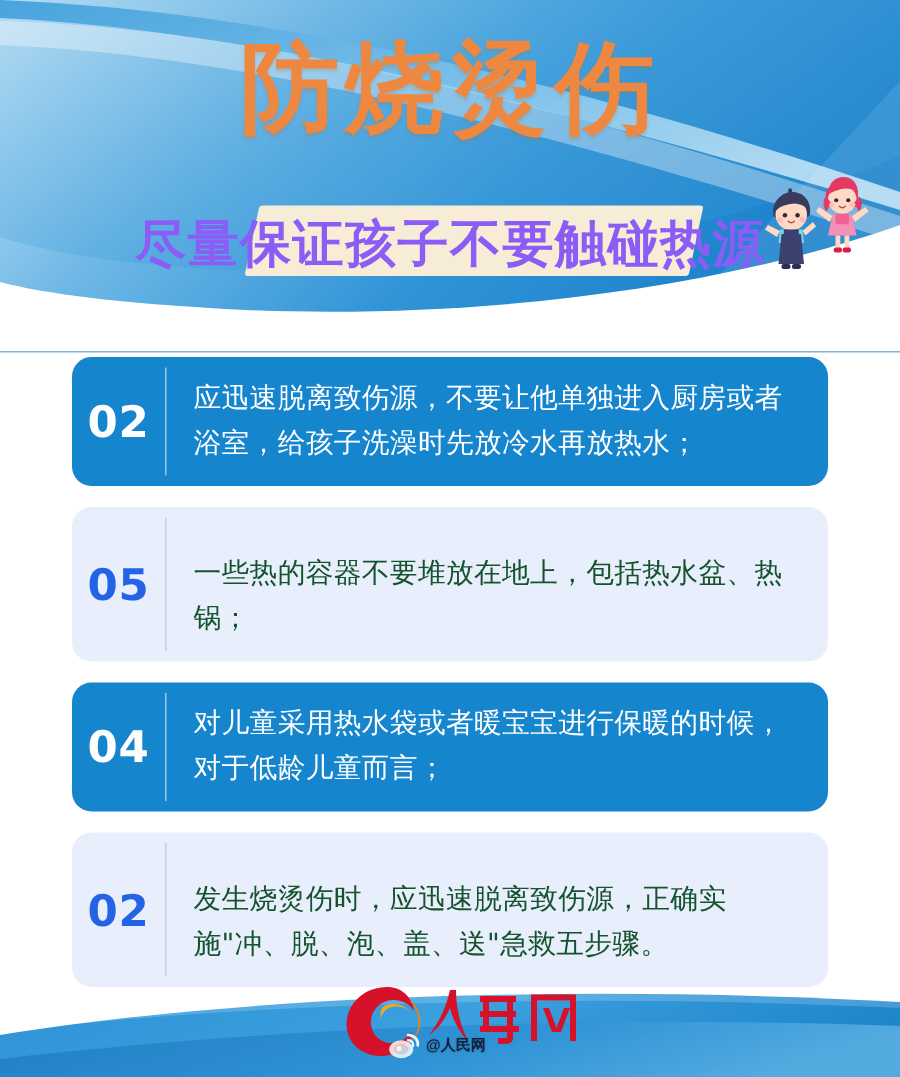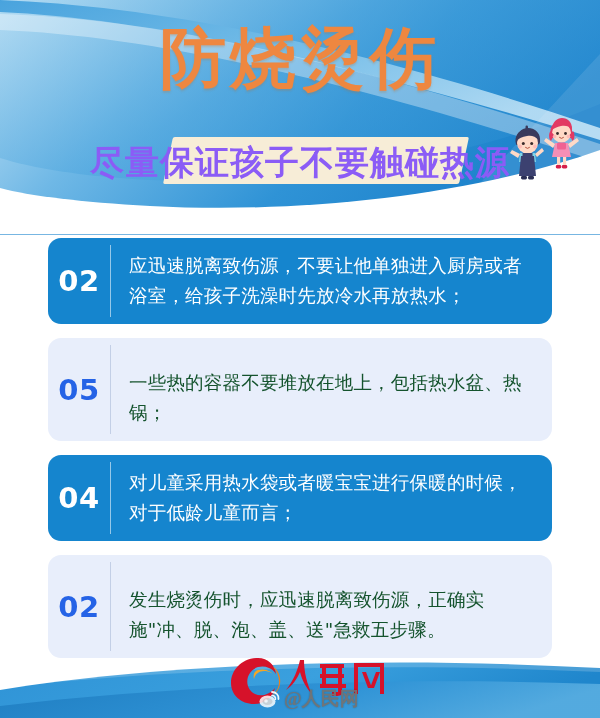--- a/index.html
+++ b/index.html
@@ -97,23 +97,23 @@
   .footer{position:absolute;left:0;top:640px;width:600px;height:78px;}
   .logo{
     position:absolute;left:228px;top:14px;width:160px;height:52px;
   }
   .watermark{
     position:absolute;left:258px;top:46px;
     display:flex;align-items:center;gap:4px;
     opacity:.92;
   }
   .wm-text{
-    font-size:19px;font-weight:bold;color:#737373;
+    font-size:10px;font-weight:bold;color:#0f172a;
     text-shadow:0 0 2px rgba(0,0,0,.25);
-    font-family:Liberation Serif, serif;
+    font-family:Liberation Sans, sans-serif;
     letter-spacing:0px;
   }
 </style>
 </head>
 <body>
 
 <div id="poster">
 
   <svg class="bg-svg" viewBox="0 0 600 718" preserveAspectRatio="none">
     <defs>

